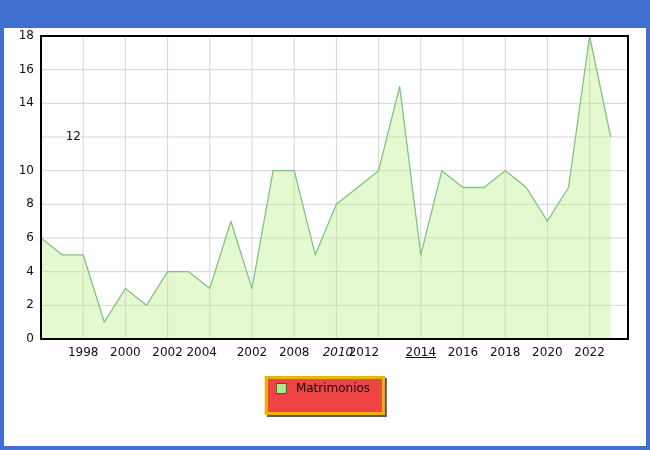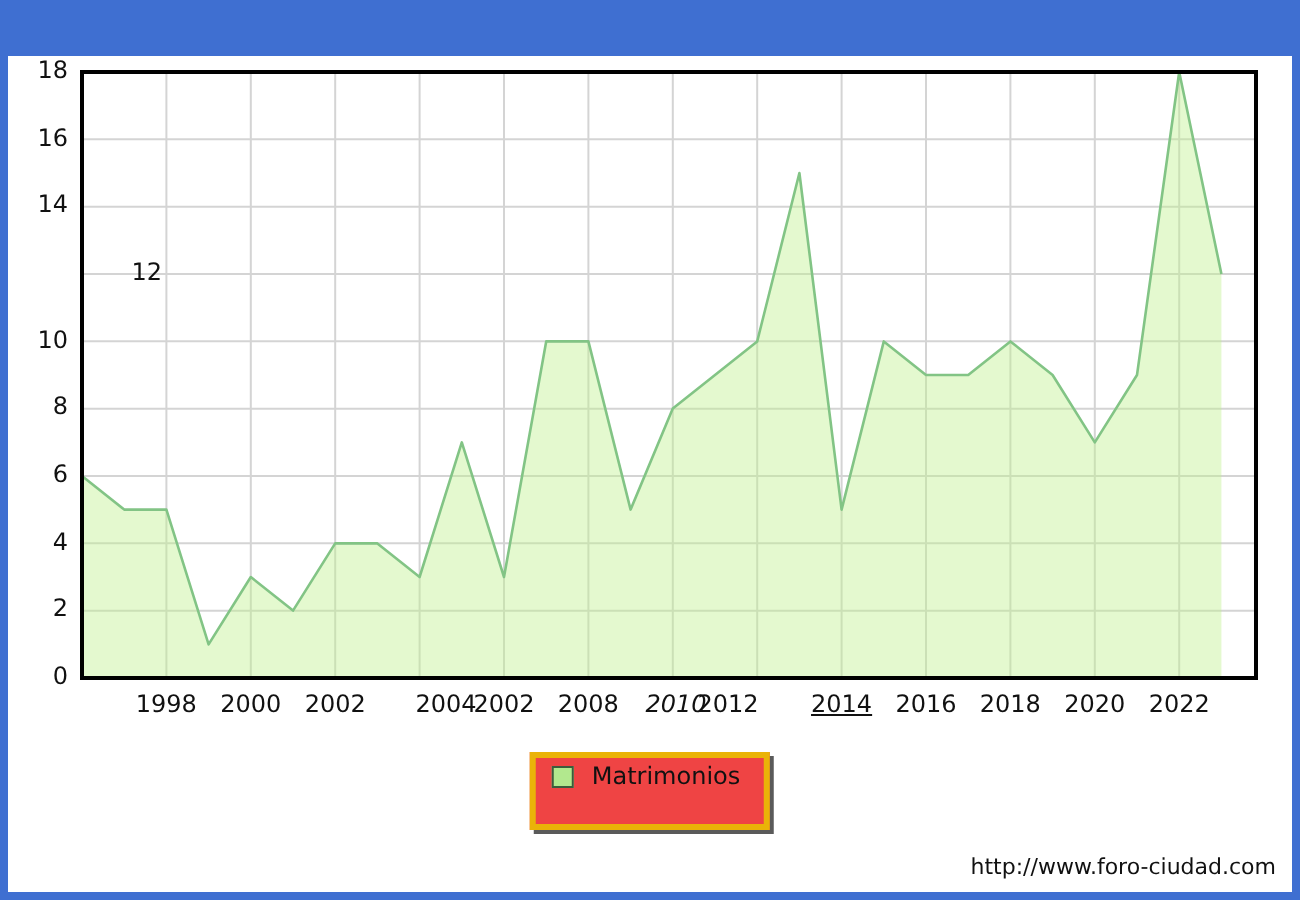--- a/index.html
+++ b/index.html
@@ -83,21 +83,21 @@
         <line x1="1" y1="34.666666666666686" x2="588" y2="34.666666666666686" stroke="#d4d4d4" stroke-width="1"></line>
         <polygon points="1.0,304 1.0,203.0 22.1,219.8 43.2,219.8 64.3,287.2 85.4,253.5 106.5,270.3 127.6,236.7 148.7,236.7 169.8,253.5 190.9,186.2 212.0,253.5 233.1,135.7 254.2,135.7 275.3,219.8 296.4,169.3 317.5,152.5 338.6,135.7 359.7,51.5 380.8,219.8 401.9,135.7 423.0,152.5 444.1,152.5 465.2,135.7 486.3,152.5 507.4,186.2 528.5,152.5 549.6,1.0 570.7,102.0 570.7,304" fill="rgba(190,240,140,0.42)" stroke="none"></polygon>
         <polyline points="1.0,203.0 22.1,219.8 43.2,219.8 64.3,287.2 85.4,253.5 106.5,270.3 127.6,236.7 148.7,236.7 169.8,253.5 190.9,186.2 212.0,253.5 233.1,135.7 254.2,135.7 275.3,219.8 296.4,169.3 317.5,152.5 338.6,135.7 359.7,51.5 380.8,219.8 401.9,135.7 423.0,152.5 444.1,152.5 465.2,135.7 486.3,152.5 507.4,186.2 528.5,152.5 549.6,1.0 570.7,102.0" fill="none" stroke="#82c485" stroke-width="1.3" stroke-linejoin="round"></polyline>
         <rect x="1" y="1" width="587" height="303" fill="none" stroke="#000000" stroke-width="2"></rect>
       </svg>
 
     <div id="ticks">
         <div class="tick xtick" style="left: 57.2px;">1998</div>
         <div class="tick xtick" style="left: 99.4px;">2000</div>
         <div class="tick xtick" style="left: 141.6px;">2002</div>
-        <div class="tick xtick" style="left: 197px;">2004</div>
+        <div class="tick xtick" style="left: 169px; text-align: right;">2004</div>
         <div class="tick xtick" style="left: 226px;">2002</div>
         <div class="tick xtick" style="left: 268.2px;">2008</div>
         <div class="tick xtick" style="left: 312px; font-style: italic;">2010</div>
         <div class="tick xtick" style="left: 338px;">2012</div>
         <div class="tick xtick" style="left: 394.8px; text-decoration: underline;">2014</div>
         <div class="tick xtick" style="left: 437px;">2016</div>
         <div class="tick xtick" style="left: 479.2px;">2018</div>
         <div class="tick xtick" style="left: 521.4px;">2020</div>
         <div class="tick xtick" style="left: 563.6px;">2022</div>
         <div class="tick ytick" style="top: 303px;">0</div>
@@ -110,15 +110,14 @@
         <div class="tick ytick" style="top: 67.3333px;">14</div>
         <div class="tick ytick" style="top: 33.6667px;">16</div>
         <div class="tick ytick" style="top: 0px;">18</div>
       </div>
 
     <div class="legend">
       <span class="swatch"></span>
       <span>Matrimonios</span>
     </div>
 
-    <a class="footer-url">http://www.foro-ciudad.com</a>
   </div>
 </div>
 
 </body></html>

